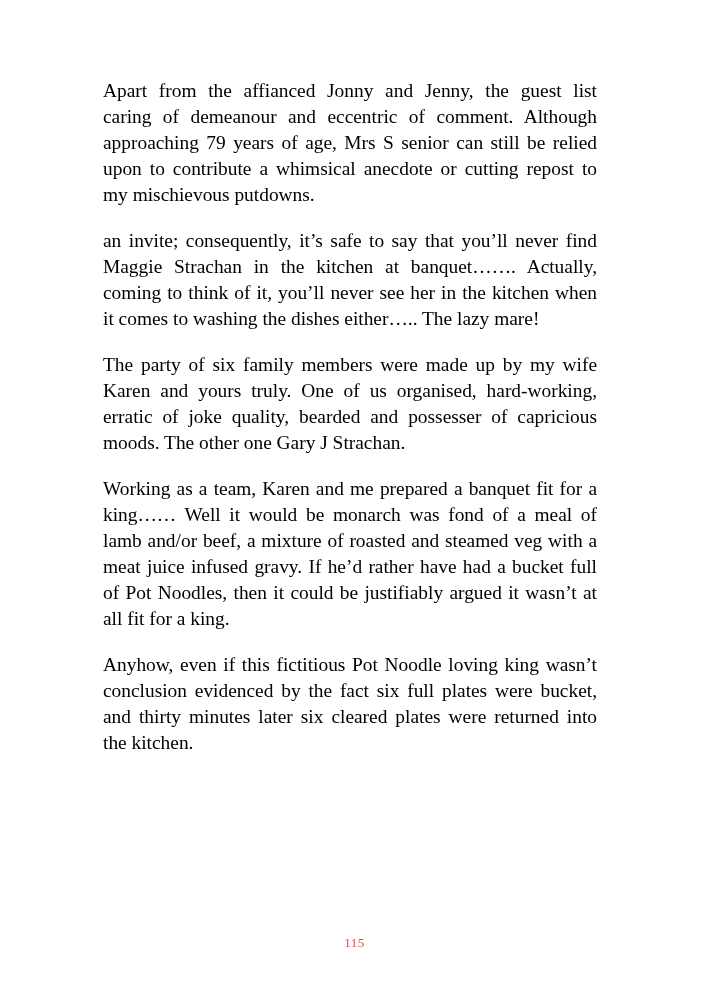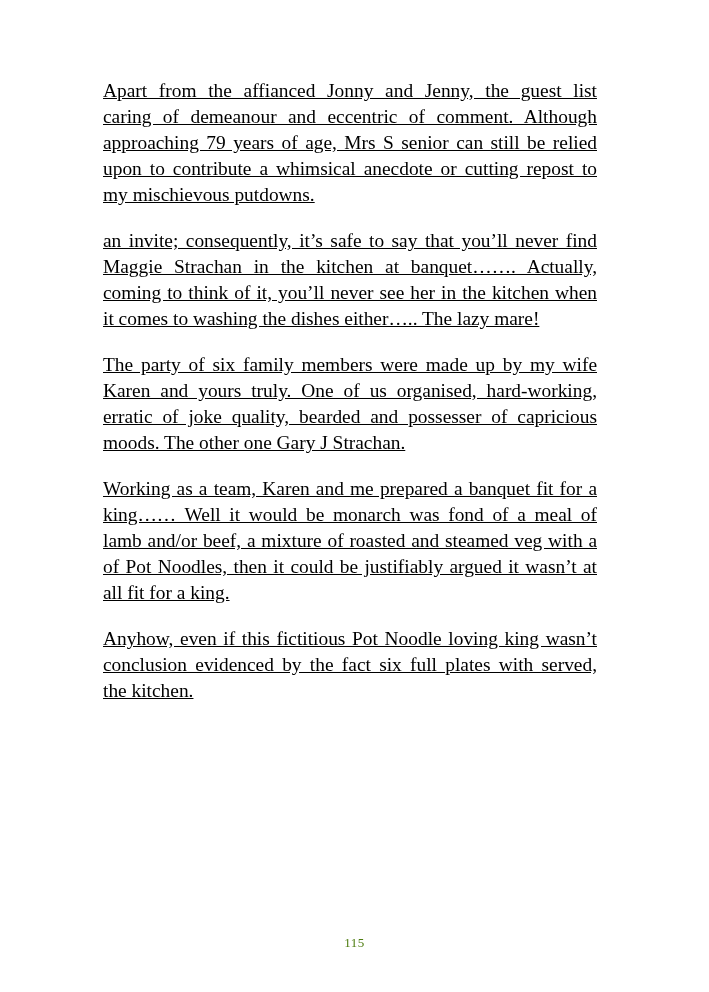--- a/index.html
+++ b/index.html
@@ -22,21 +22,20 @@
   }
   .text-block {
     position: absolute;
     top: 78px;
     left: 103px;
     width: 503px;
   }
   .para {
     margin: 0 9px 20px 0;
     padding: 0;
-    text-decoration: underline;
   }
   .line {
     display: block;
     font-size: 19.4px;
     line-height: 26px;
     height: 26px;
     white-space: nowrap;
     text-align: justify;
     
     text-align-last: justify;
@@ -47,21 +46,21 @@
   .page-footer {
     position: absolute;
     top: 933px;
     left: 0;
     width: 709px;
     text-align: center;
   }
   .page-number {
     font-size: 13px;
     line-height: 16px;
-    color: #4d7c0f;
+    color: #ef4444;
     letter-spacing: 0.5px;
   }
 </style>
 </head>
 <body>
 
 <div class="page">
   <main class="text-block" id="text-block">
       <p class="para">
         <span class="line">Apart from the affianced Jonny and Jenny, the guest list</span>
@@ -79,25 +78,27 @@
       <p class="para">
         <span class="line">The party of six family members were made up by my wife</span>
         <span class="line">Karen and yours truly. One of us organised, hard-working,</span>
         <span class="line">erratic of joke quality, bearded and possesser of capricious</span>
         <span class="line last">moods. The other one Gary J Strachan.</span>
       </p>
       <p class="para">
         <span class="line">Working as a team, Karen and me prepared a banquet fit for a</span>
         <span class="line">king…… Well it would be monarch was fond of a meal of</span>
         <span class="line">lamb and/or beef, a mixture of roasted and steamed veg with a</span>
+        <span class="line">meat juice infused gravy. If he’d rather have had a bucket full</span>
         <span class="line">of Pot Noodles, then it could be justifiably argued it wasn’t at</span>
         <span class="line last">all fit for a king.</span>
       </p>
       <p class="para">
         <span class="line">Anyhow, even if this fictitious Pot Noodle loving king wasn’t</span>
-        <span class="line">conclusion evidenced by the fact six full plates with served,</span>
+        <span class="line">conclusion evidenced by the fact six full plates were bucket,</span>
+        <span class="line">and thirty minutes later six cleared plates were returned into</span>
         <span class="line last">the kitchen.</span>
       </p>
     </main>
   <footer class="page-footer">
     <span class="page-number">115</span>
   </footer>
 </div>
 
 </body></html>

